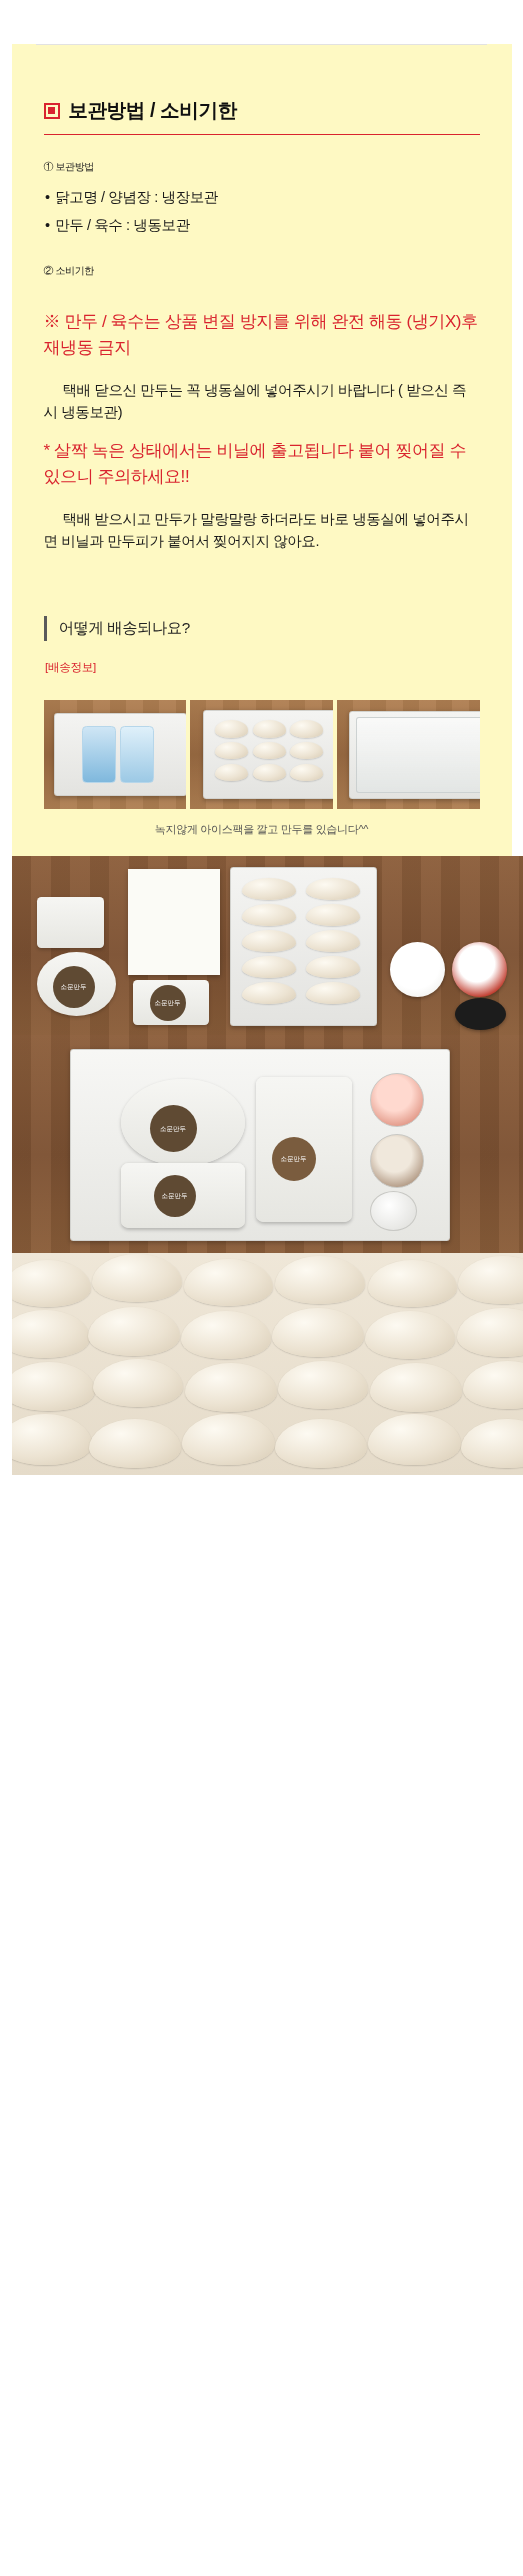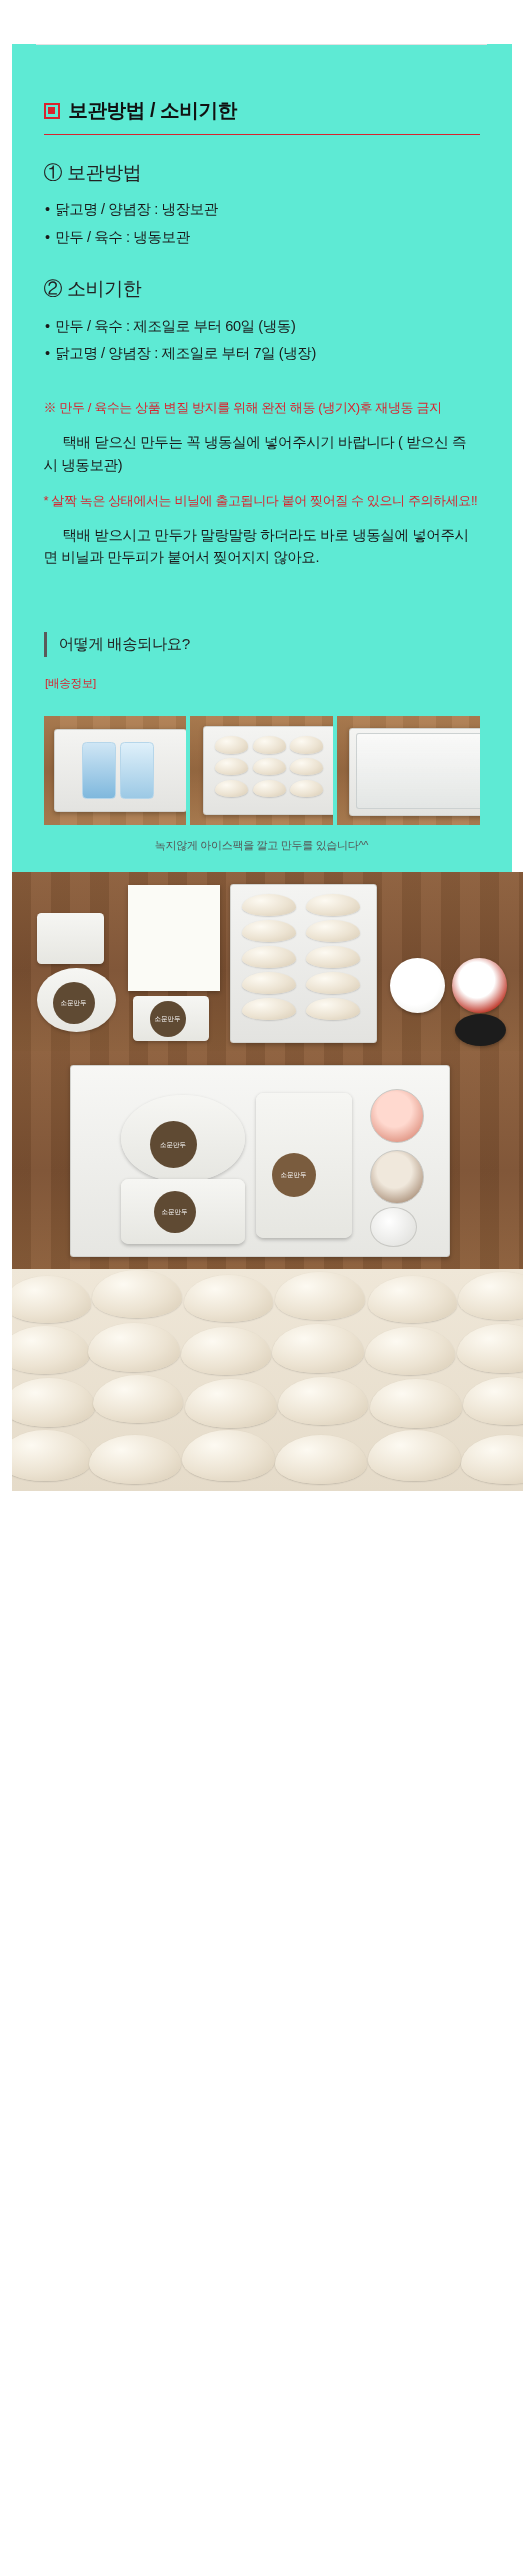--- a/index.html
+++ b/index.html
@@ -10,21 +10,21 @@
   body {
     width: 523px;
     font-family: "Liberation Sans", sans-serif;
     color: #222222;
     -webkit-font-smoothing: antialiased;
   }
   .page {
     width: 500px;
     margin: 0 auto;
     position: relative;
-    background: #5eead4;
+    background: #fef9c3;
   }
 
   
   .top-rule {
     width: 451px;
     margin: 44px auto 0 auto;
     border-top: 0.7px solid #e2e2e2;
   }
 
   .content {
@@ -60,21 +60,21 @@
     letter-spacing: -0.4px;
   }
 
   .hr-red {
     border: none;
     border-top: 1.5px solid #d9232e;
     margin: 10.2px 0 25px 0;
   }
 
   .subhead {
-    font-size: 19px;
+    font-size: 10px;
     color: #222222;
     margin: 25px 0 10.2px 0;
     letter-spacing: -0.4px;
   }
 
   .bullet-list {
     list-style: none;
     margin: 0;
     padding: 0;
   }
@@ -86,21 +86,21 @@
     padding-left: 1.5px;
   }
   .bullet-list li .dot {
     display: inline-block;
     width: 10.2px;
     color: #1a1a1a;
   }
 
   .note-red {
     color: #d9232e;
-    font-size: 13px;
+    font-size: 17px;
     line-height: 1.55;
     letter-spacing: -0.4px;
     margin-top: 30.5px;
   }
   .note-plain {
     color: #1a1a1a;
     font-size: 14.5px;
     line-height: 1.55;
     letter-spacing: -0.4px;
     margin-top: 6px;
@@ -255,24 +255,20 @@
     </div>
     <hr class="hr-red">
 
     <div class="subhead">① 보관방법</div>
     <ul class="bullet-list">
       <li><span class="dot">•</span><span>닭고명 / 양념장 : 냉장보관</span></li>
       <li><span class="dot">•</span><span>만두 / 육수 : 냉동보관</span></li>
     </ul>
 
     <div class="subhead">② 소비기한</div>
-    <ul class="bullet-list">
-      <li><span class="dot">•</span><span>만두 / 육수 : 제조일로 부터 60일 (냉동)</span></li>
-      <li><span class="dot">•</span><span>닭고명 / 양념장 : 제조일로 부터 7일 (냉장)</span></li>
-    </ul>
 
     <p class="note-red">※ 만두 / 육수는 상품 변질 방지를 위해 완전 해동 (냉기X)후 재냉동 금지</p>
     <p class="note-plain indent">택배 닫으신 만두는 꼭 냉동실에 넣어주시기 바랍니다 ( 받으신 즉시 냉동보관)</p>
     <p class="note-red star">* 살짝 녹은 상태에서는 비닐에 출고됩니다 붙어 찢어질 수 있으니 주의하세요!!</p>
     <p class="note-plain indent">택배 받으시고 만두가 말랑말랑 하더라도 바로 냉동실에 넣어주시면 비닐과 만두피가 붙어서 찢어지지 않아요.</p>
 
     <div class="quote-head">
       <span class="quote-bar"></span>
       <span class="quote-text">어떻게 배송되나요?</span>
     </div>

